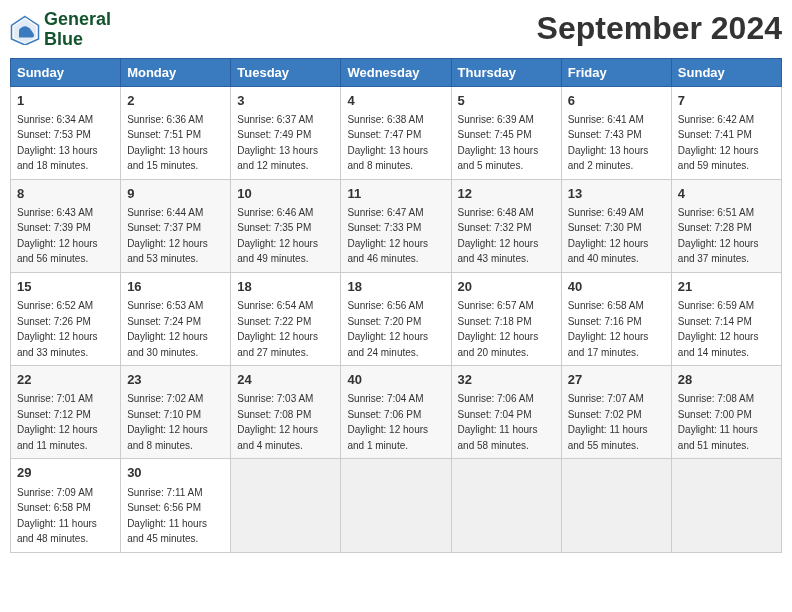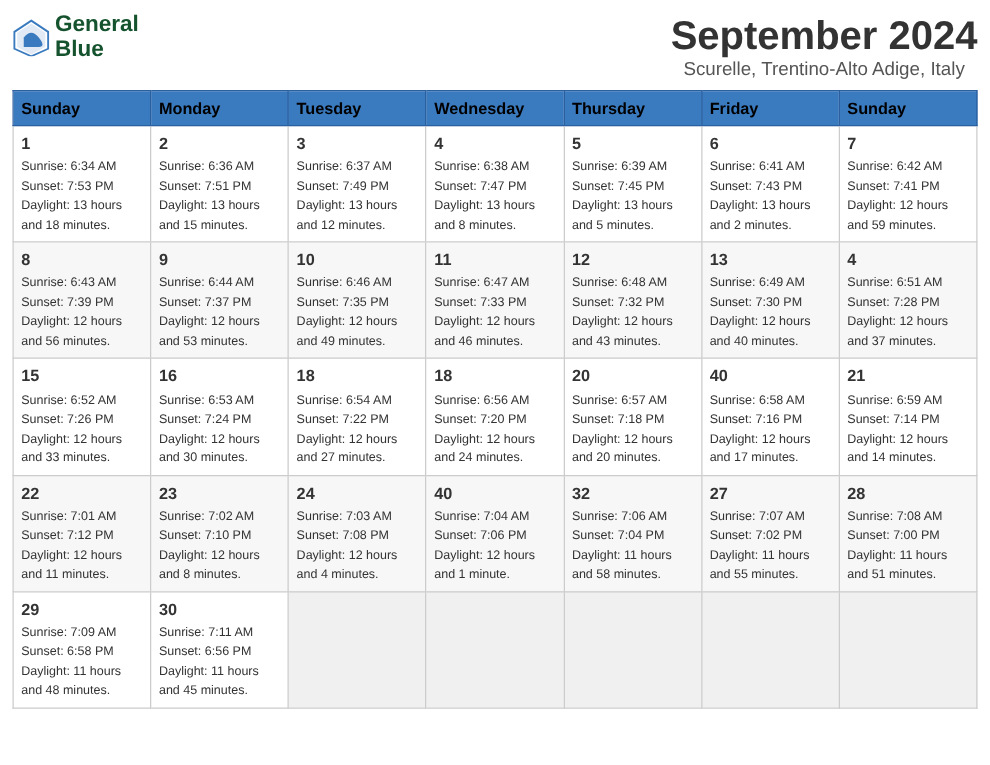--- a/index.html
+++ b/index.html
@@ -28,40 +28,40 @@
       line-height: 1.1;
     }
     .logo-text span {
       display: block;
     }
     .logo-icon {
       width: 30px;
       height: 30px;
     }
     .title-area {
-      text-align: center;
+      text-align: left;
       margin-left: 24px;
     }
     .month-year {
       font-size: 32px;
       font-weight: bold;
       color: #333;
     }
     .location {
       font-size: 15px;
       color: #555;
     }
     table {
       width: 100%;
       border-collapse: collapse;
       font-size: 11px;
     }
     thead tr th {
       background-color: #3a7abf;
-      color: #000000;
+      color: #ffffff;
       text-align: left;
       padding: 6px 6px;
       font-size: 13px;
       font-weight: bold;
       border: 1px solid #2a5fa0;
     }
     tbody tr td {
       vertical-align: top;
       padding: 5px 6px;
       border: 1px solid #ccc;
@@ -103,21 +103,20 @@
       <polygon points="20,2 38,14 38,32 20,40 2,32 2,14" fill="none" stroke="#3a7abf" stroke-width="2"></polygon>
       <path d="M12,20 Q20,10 28,20 Q36,30 28,30 L12,30 Z" fill="#3a7abf"></path>
     </svg>
     <div class="logo-text">
       <span>General</span>
       <span>Blue</span>
     </div>
   </div>
   <div class="title-area">
     <div class="month-year">September 2024</div>
-    <div class="location">Scurelle, Trentino-Alto Adige, Italy</div>
   </div>
 </div>
 
 <table>
   <thead>
     <tr>
         <th>Sunday</th>
         <th>Monday</th>
         <th>Tuesday</th>
         <th>Wednesday</th>

